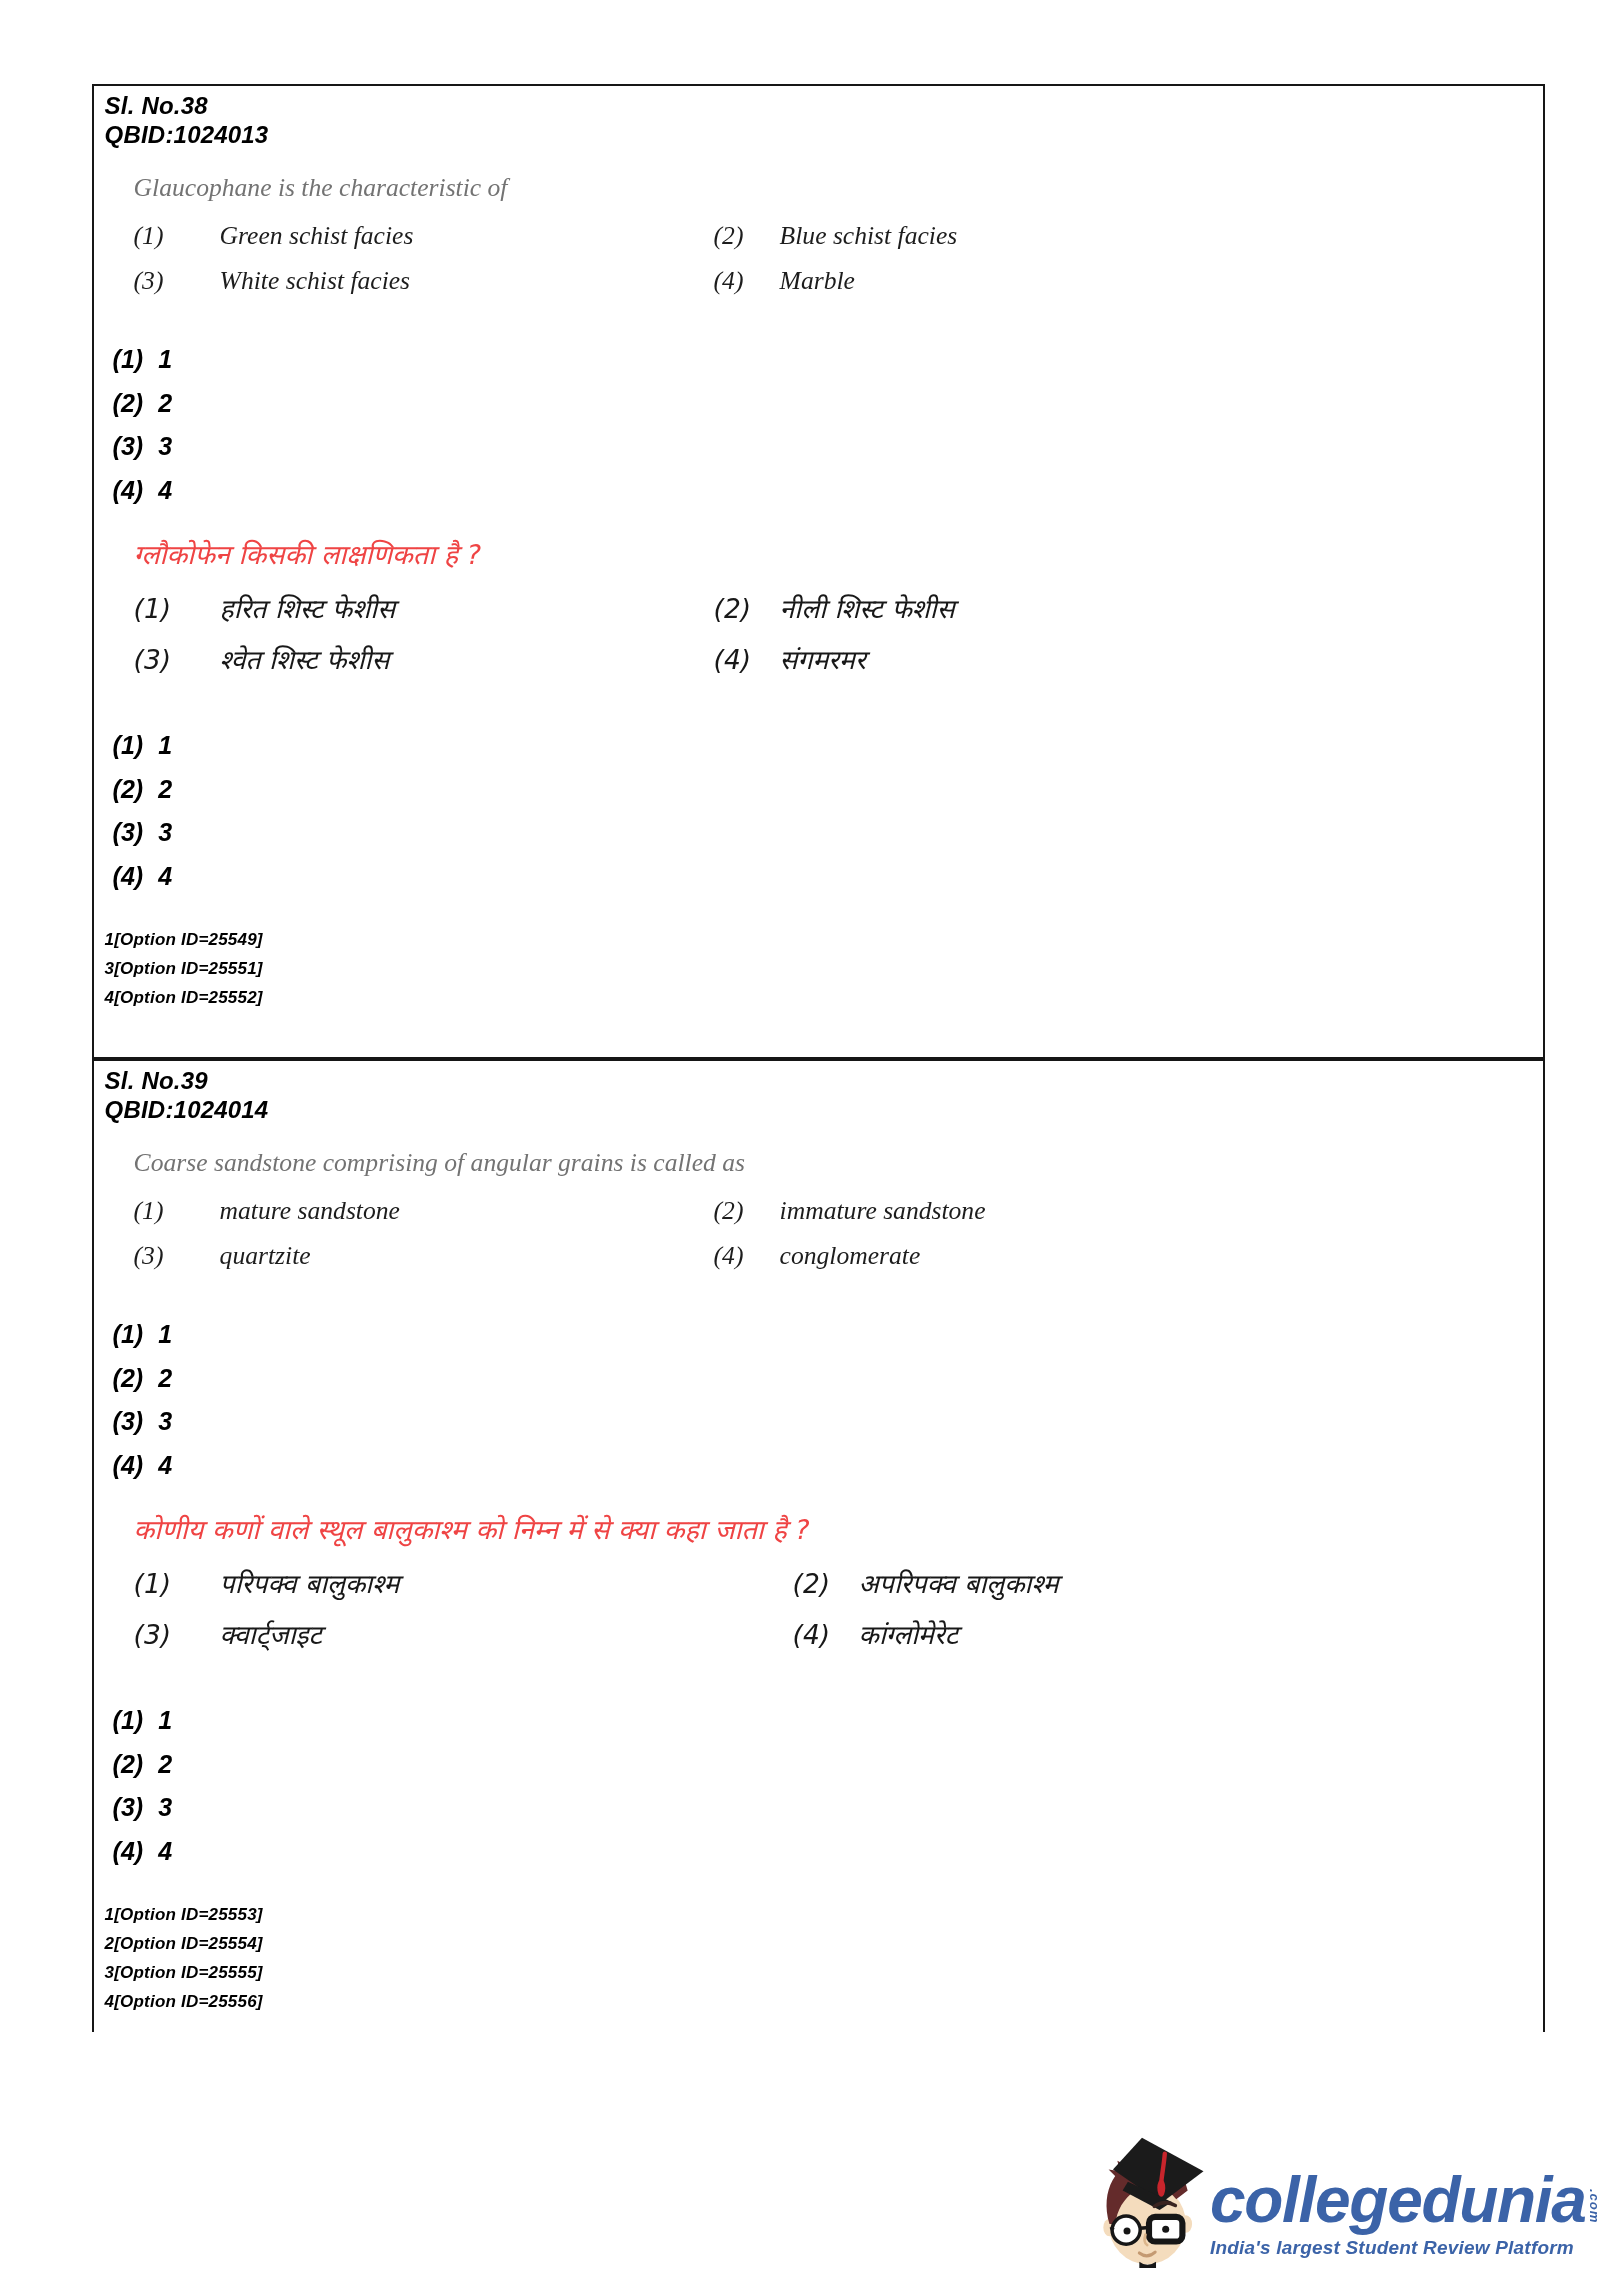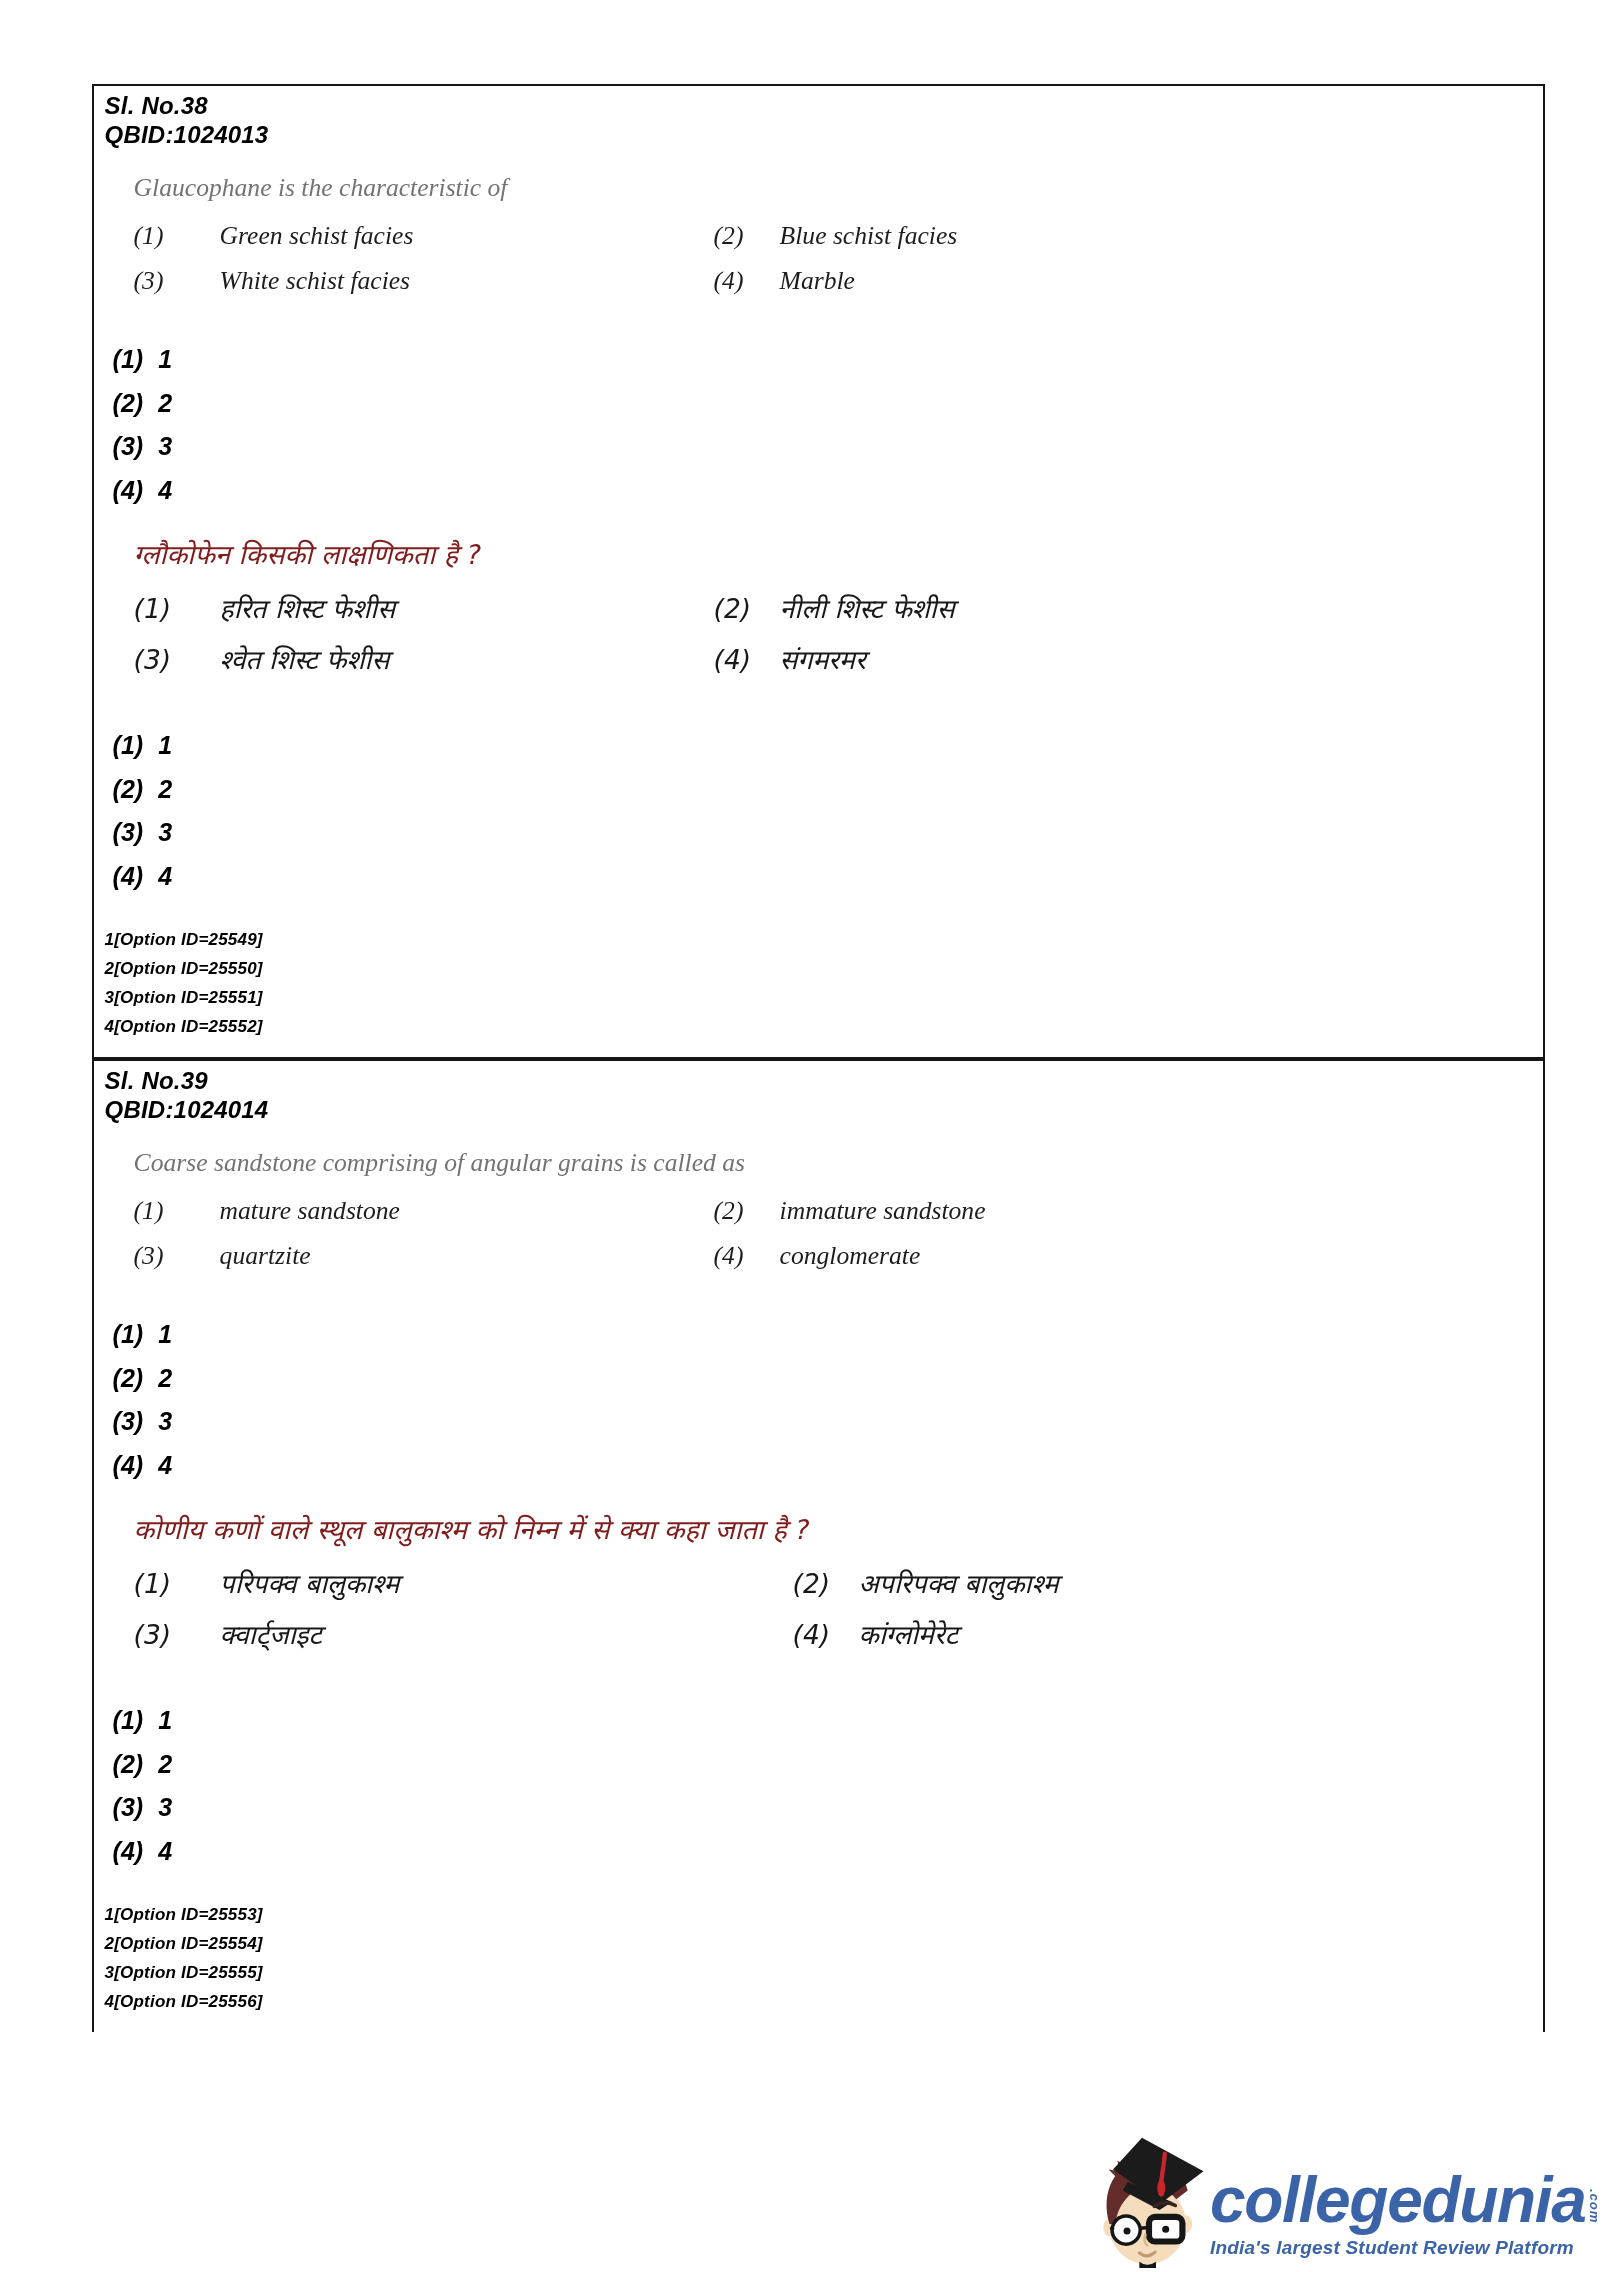--- a/index.html
+++ b/index.html
@@ -19,21 +19,21 @@
   .t1{width:494px;flex:none;}
   .m2{width:66px;flex:none;}
   .t2{flex:1;}
   .optrow.hi{font-family:"DejaVu Sans","Liberation Sans",sans-serif;font-size:26.5px;line-height:34px;color:#181818;}
   .optrow.hi.wide .t1{width:573px;}
   .anslist{margin:51px 0 0 8px;}
   .anslist.second{margin-top:55px;}
   .ansrow{display:flex;font-weight:700;font-size:25px;line-height:26.5px;margin-bottom:17px;}
   .ansrow .av{margin-left:15px;}
   .qhi{font-family:"DejaVu Sans","Liberation Sans",sans-serif;font-size:27px;line-height:34px;
-       color:#7f1d1d;margin:35px 0 0 29px;}
+       color:#ef4444;margin:35px 0 0 29px;}
   .optids{margin-top:36px;font-weight:700;font-size:17px;line-height:29px;letter-spacing:0.2px;}
   
   .logo{position:absolute;right:17.6px;bottom:5.3px;display:flex;align-items:flex-end;}
   .mascot{width:116px;height:132px;flex:none;margin-right:3.5px;}
   .brandcol{display:flex;flex-direction:column;padding-bottom:8.8px;}
   .brandline{display:flex;align-items:flex-start;}
   .brand{font-size:64px;font-weight:700;color:#3b63a8;letter-spacing:-1.3px;line-height:51px;}
   .brand-suffix{writing-mode:vertical-rl;font-size:13.2px;font-weight:700;color:#3b63a8;
                 margin-top:14px;margin-left:1.8px;letter-spacing:0.9px;}
   .tagline{font-size:19px;font-weight:700;color:#3b63a8;margin-top:11px;letter-spacing:0.2px;}
@@ -113,21 +113,20 @@
           <span class="av">3</span>
         </div>
         <div class="ansrow">
           <span>(4)</span>
           <span class="av">4</span>
         </div>
       </div>
 
       <div class="optids">
         <div>1[Option ID=25549]</div>
-        <div>2[Option ID=25550]</div>
         <div>3[Option ID=25551]</div>
         <div>4[Option ID=25552]</div>
       </div>
     </section>
 
     <section class="qblock last">
       <header class="qhead">
         <div>Sl. No.39</div>
         <div>QBID:1024014</div>
       </header>

